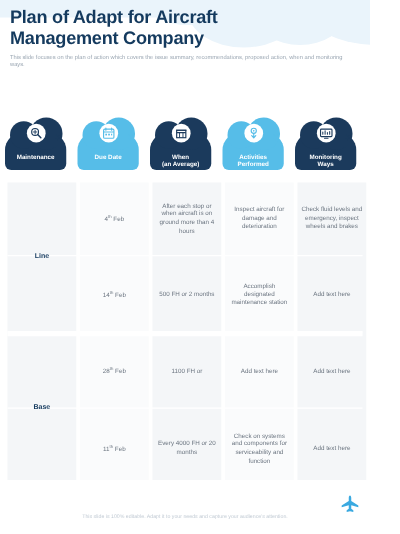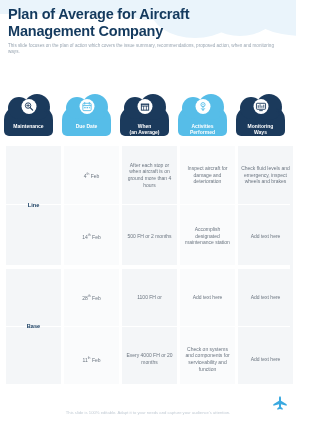--- a/index.html
+++ b/index.html
@@ -82,21 +82,21 @@
 <body>
 
 <div class="sky">
   <div class="band"></div>
   <div class="c c1"></div>
   <div class="c c2"></div>
   <div class="c c3"></div>
   <div class="c c4"></div>
 </div>
 
-<div class="title">Plan of Average for Aircraft Management Company</div>
+<div class="title">Plan of Adapt for Aircraft Management Company</div>
 <div class="subtitle">This slide focuses on the plan of action which covers the issue summary, recommendations, proposed action, when and monitoring ways.</div>
 
 <div class="headrow" id="headrow">
     <div class="hcell" style="left: 0px;">
       <div class="cloud" style="background: rgb(27, 58, 92);"></div>
       <div class="hicon" style="background: rgb(255, 255, 255);">
         <svg width="11" height="11" viewBox="0 0 24 24">
           <circle cx="10" cy="10" r="6" fill="none" stroke="#1b3a5c" stroke-width="2"></circle>
           <path d="M10 6v8M6 10h8" stroke="#1b3a5c" stroke-width="1.6"></path>
           <path d="M14.5 14.5L20 20" stroke="#1b3a5c" stroke-width="2.6" stroke-linecap="round"></path>

